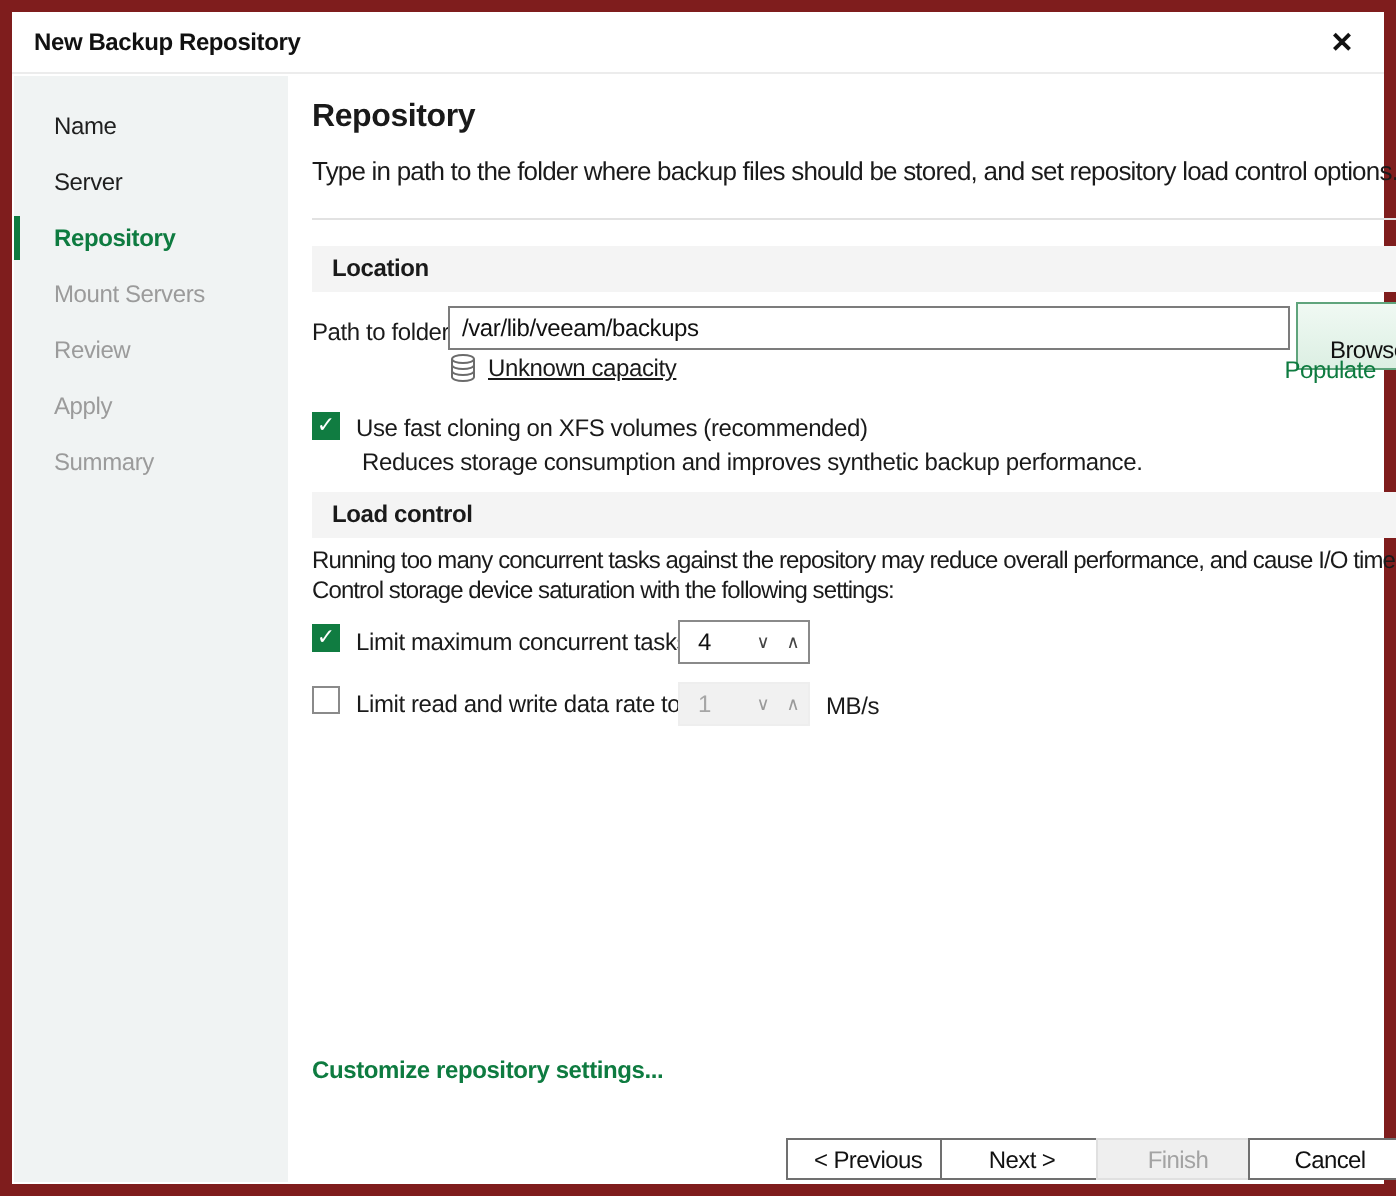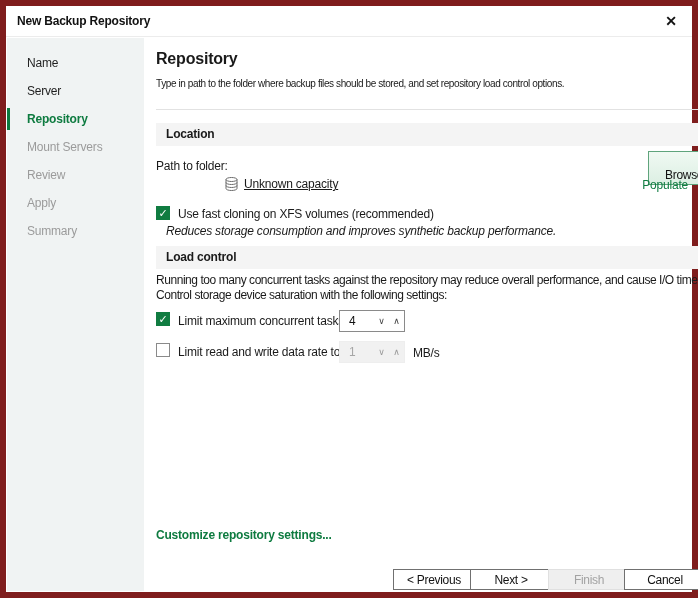--- a/index.html
+++ b/index.html
@@ -25,21 +25,21 @@
   .step { position:relative; height:28px; line-height:28px; padding-left:20px;
           font-size:12px; letter-spacing:-0.2px; color:#1f1f1f; }
   .step.pending { color:#9b9b9b; }
   .step.active { color:#0e7b40; font-weight:600; }
   .step.active::before { content:""; position:absolute; left:0; top:3px; bottom:3px;
                          width:3px; background:#0e7b40; }
 
   
   .h1 { position:absolute; left:150px; top:44px; font-size:16px; font-weight:600;
         letter-spacing:-0.2px; }
-  .desc { position:absolute; left:150px; top:72px; font-size:10px;
+  .desc { position:absolute; left:150px; top:72px; font-size:13px;
           letter-spacing:-0.4px; white-space:nowrap; }
   .divider { position:absolute; left:150px; top:103px; width:543px; height:1px;
              background:#e2e2e2; }
 
   .section-bar { position:absolute; left:150px; width:543px; height:23px;
                  background:#f4f4f4; line-height:23px; padding-left:10px;
                  font-weight:600; letter-spacing:-0.2px; }
   .sec-location { top:117px; }
   .sec-load { top:240px; }
 
@@ -59,21 +59,21 @@
   .populate-link { position:absolute; right:4px; top:172px; color:#0e7b40;
                    font-weight:400; letter-spacing:-0.2px; cursor:pointer; }
 
   .checkbox { position:absolute; width:14px; height:14px; border:1px solid #8a8a8a;
               background:#fff; text-align:center; line-height:13px; font-size:11px;
               color:#fff; cursor:pointer; }
   .checkbox.checked { background:#107c41; border-color:#107c41; }
 
   .cb-fastclone { left:150px; top:200px; }
   .lbl-fastclone { position:absolute; left:172px; top:201px; letter-spacing:-0.2px; }
-  .note-fastclone { position:absolute; left:160px; top:218px; letter-spacing:-0.2px;font-style:italic; }
+  .note-fastclone { position:absolute; left:175px; top:218px; letter-spacing:-0.2px; }
 
   .load-para { position:absolute; left:150px; top:268px; width:548px;
                letter-spacing:-0.45px; line-height:13px; }
   .load-para div { white-space:nowrap; margin-bottom:2px; }
 
   .cb-tasks { left:150px; top:306px; }
   .lbl-tasks { position:absolute; left:172px; top:308px; letter-spacing:-0.2px; }
   .cb-rate { left:150px; top:337px; }
   .lbl-rate { position:absolute; left:172px; top:339px; letter-spacing:-0.2px; }
 
@@ -121,20 +121,21 @@
     <div class="step pending">Summary</div>
   </div>
 
   <div class="h1">Repository</div>
   <div class="desc">Type in path to the folder where backup files should be stored, and set repository load control options.</div>
   <div class="divider"></div>
 
   <div class="section-bar sec-location">Location</div>
 
   <div class="path-label">Path to folder:</div>
+  <input class="path-input" value="/var/lib/veeam/backups" style="">
   <button class="browse-btn">Browse...</button>
 
   <div class="capacity-row">
     <span class="db-icon">
       <svg width="13" height="14" viewBox="0 0 13 14">
         <g fill="none" stroke="#6b6b6b" stroke-width="1">
           <ellipse cx="6.5" cy="2.5" rx="5.5" ry="2"></ellipse>
           <path d="M1 2.5 V 11.5 A 5.5 2 0 0 0 12 11.5 V 2.5"></path>
           <path d="M1 5.5 A 5.5 2 0 0 0 12 5.5"></path>
           <path d="M1 8.5 A 5.5 2 0 0 0 12 8.5"></path>

